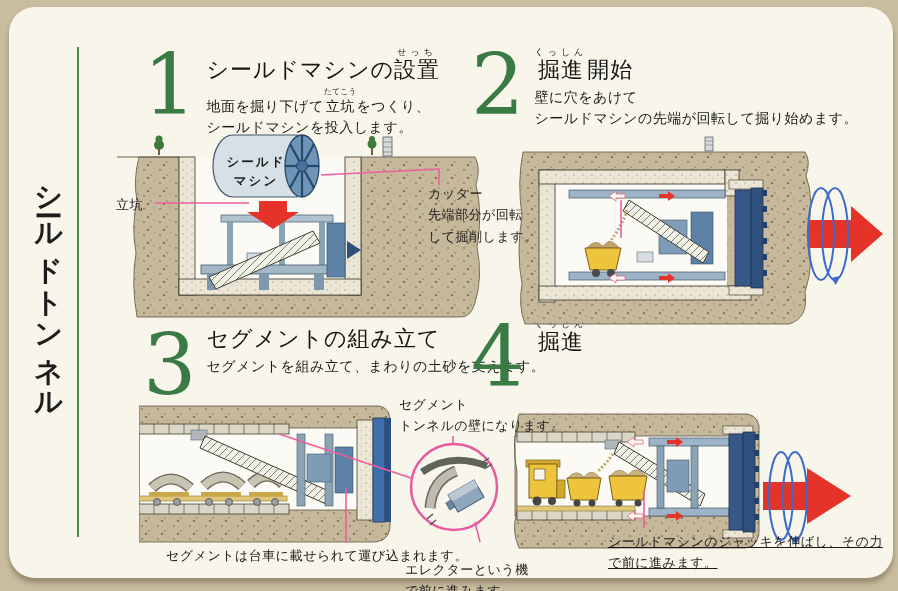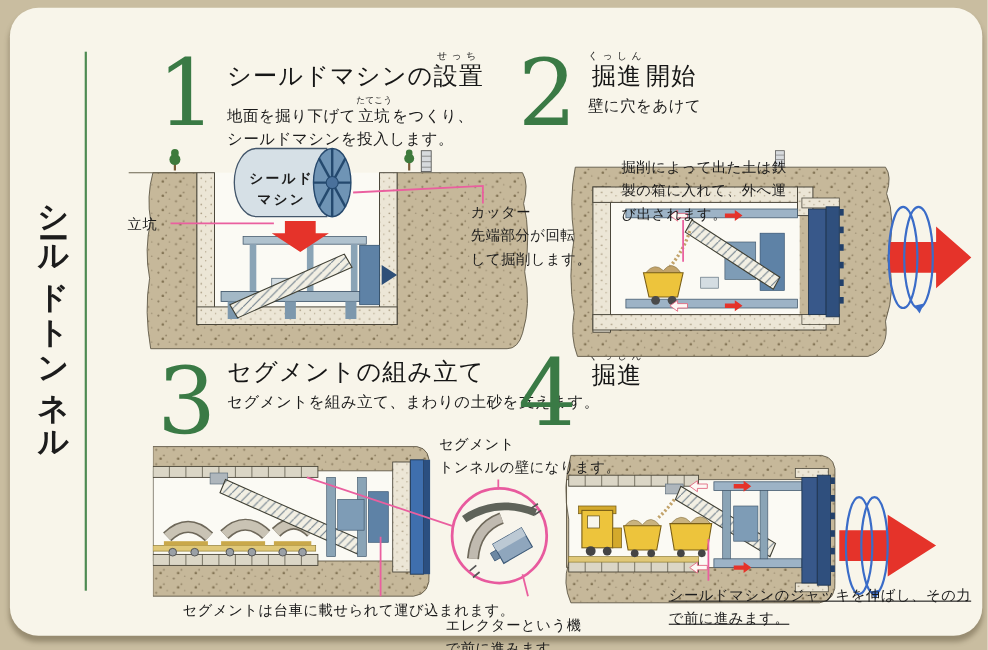--- a/index.html
+++ b/index.html
@@ -65,20 +65,21 @@
     <div class="htext">
       <div class="title-line">
         <span class="rw">
               <span class="rt">くっしん</span>
               <span>掘進</span>
             </span>
             <span>開始</span>
       </div>
       <div class="desc">
         <div class="desc-line">壁に穴をあけて</div>
+        <div class="desc-line">シールドマシンの先端が回転して掘り始めます。</div>
       </div>
     </div>
   </div>
 
   <div class="sec-header" style="left:134px;top:320px;">
     <div class="num">3</div>
     <div class="htext">
       <div class="title-line">
         <span>セグメントの組み立て</span>
       </div>
@@ -404,25 +405,20 @@
   <div class="ann center" style="left:202px;top:146px;width:90px;">
     <div>シールド</div>
     <div>マシン</div>
   </div>
   <div class="ann" style="left:107px;top:187px;">立坑</div>
   <div class="ann" style="left:419px;top:176px;">
     <div>カッター</div>
     <div>先端部分が回転</div>
     <div>して掘削します。</div>
   </div>
-  <div class="ann" style="left:556px;top:135px;">
-    <div>掘削によって出た土は鉄</div>
-    <div>製の箱に入れて、外へ運</div>
-    <div>び出されます。</div>
-  </div>
   <div class="ann" style="left:390px;top:387px;">
     <div>セグメント</div>
     <div>トンネルの壁になります。</div>
   </div>
   <div class="ann" style="left:157px;top:538px;">セグメントは台車に載せられて運び込まれます。</div>
   <div class="ann" style="left:396px;top:552px;">
     <div>エレクターという機</div>
     <div>で前に進みます。</div>
   </div>
   <div class="ann" style="left:599px;top:524px;text-decoration:underline;">

